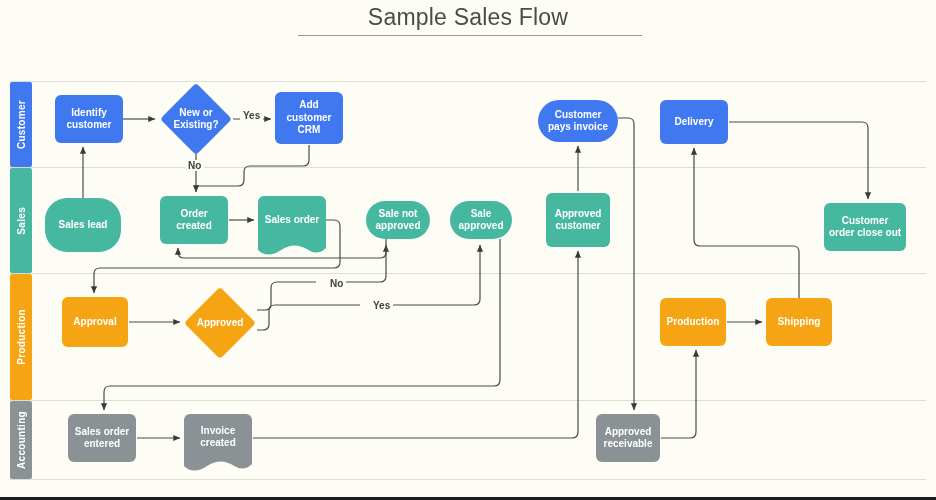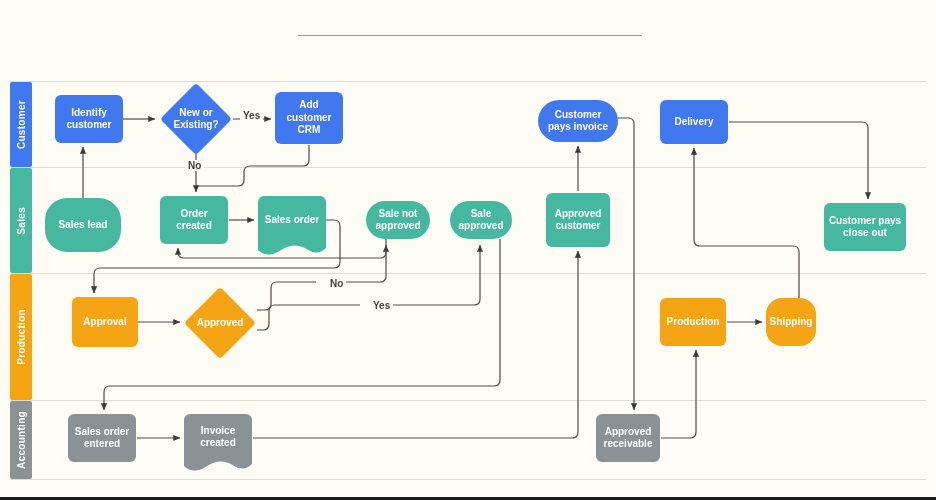--- a/index.html
+++ b/index.html
@@ -61,20 +61,21 @@
   }
   svg.links{position:absolute;left:0;top:0;width:936px;height:500px;pointer-events:none;}
   .frame{position:absolute;left:0;top:0;width:936px;height:500px;border-bottom:3px solid #1c1c1c;box-sizing:border-box;}
 </style>
 </head>
 <body>
 
 <div id="canvas">
   <div class="frame"></div>
 
+  <div class="title">Sample Sales Flow</div>
   <div class="title-rule"></div>
 
   <div id="lanes-layer">
       <div class="lane-tab" style="top: 82px; height: 85px; background: rgb(63, 120, 239);">
         <span>Customer</span>
       </div>
       <div class="lane-tab" style="top: 168px; height: 105px; background: rgb(70, 184, 160);">
         <span>Sales</span>
       </div>
       <div class="lane-tab" style="top: 274px; height: 126px; background: rgb(245, 164, 19);">
@@ -156,33 +157,33 @@
       <div class="node pill" style="left: 366px; top: 201px; width: 64px; height: 38px; background: rgb(70, 184, 160);">
         <span>Sale not approved</span>
       </div>
       <div class="node pill" style="left: 450px; top: 201px; width: 62px; height: 38px; background: rgb(70, 184, 160);">
         <span>Sale approved</span>
       </div>
       <div class="node rect" style="left: 546px; top: 193px; width: 64px; height: 54px; background: rgb(70, 184, 160);">
         <span>Approved customer</span>
       </div>
       <div class="node rect" style="left: 824px; top: 203px; width: 82px; height: 48px; background: rgb(70, 184, 160);">
-        <span>Customer pays close out</span>
-      </div>
-      <div class="node rect" style="left: 62px; top: 297px; width: 66px; height: 50px; background: rgb(245, 164, 19); margin-left: 10px;">
+        <span>Customer order close out</span>
+      </div>
+      <div class="node rect" style="left: 62px; top: 297px; width: 66px; height: 50px; background: rgb(245, 164, 19);">
         <span>Approval</span>
       </div>
       <div class="node diamond" style="left: 184px; top: 296px; width: 72px; height: 54px;">
         <div class="dshape" style="width: 51px; height: 51px; background: rgb(245, 164, 19);"></div>
         <div class="dlabel">Approved</div>
       </div>
       <div class="node rect" style="left: 660px; top: 298px; width: 66px; height: 48px; background: rgb(245, 164, 19);">
         <span>Production</span>
       </div>
-      <div class="node rect" style="left: 766px; top: 298px; width: 50px; height: 48px; background: rgb(245, 164, 19); border-radius: 16px;">
+      <div class="node rect" style="left: 766px; top: 298px; width: 66px; height: 48px; background: rgb(245, 164, 19);">
         <span>Shipping</span>
       </div>
       <div class="node rect" style="left: 68px; top: 414px; width: 68px; height: 48px; background: rgb(138, 146, 150);">
         <span>Sales order entered</span>
       </div>
       <div class="node doc" style="left: 184px; top: 414px; width: 68px; height: 46px; background: rgb(138, 146, 150);">
         <div class="doc-wave" style="bottom: -13px; height: 16px;"><svg width="68" height="16" viewBox="0 0 100 16" preserveAspectRatio="none">
             <path d="M0,0 L0,9 Q14,18 34,9 Q54,0 74,9 Q88,15 100,7 L100,0 Z" fill="#8a9296"></path>
           </svg></div>
         <span style="position: relative; z-index: 2;">Invoice created</span>

